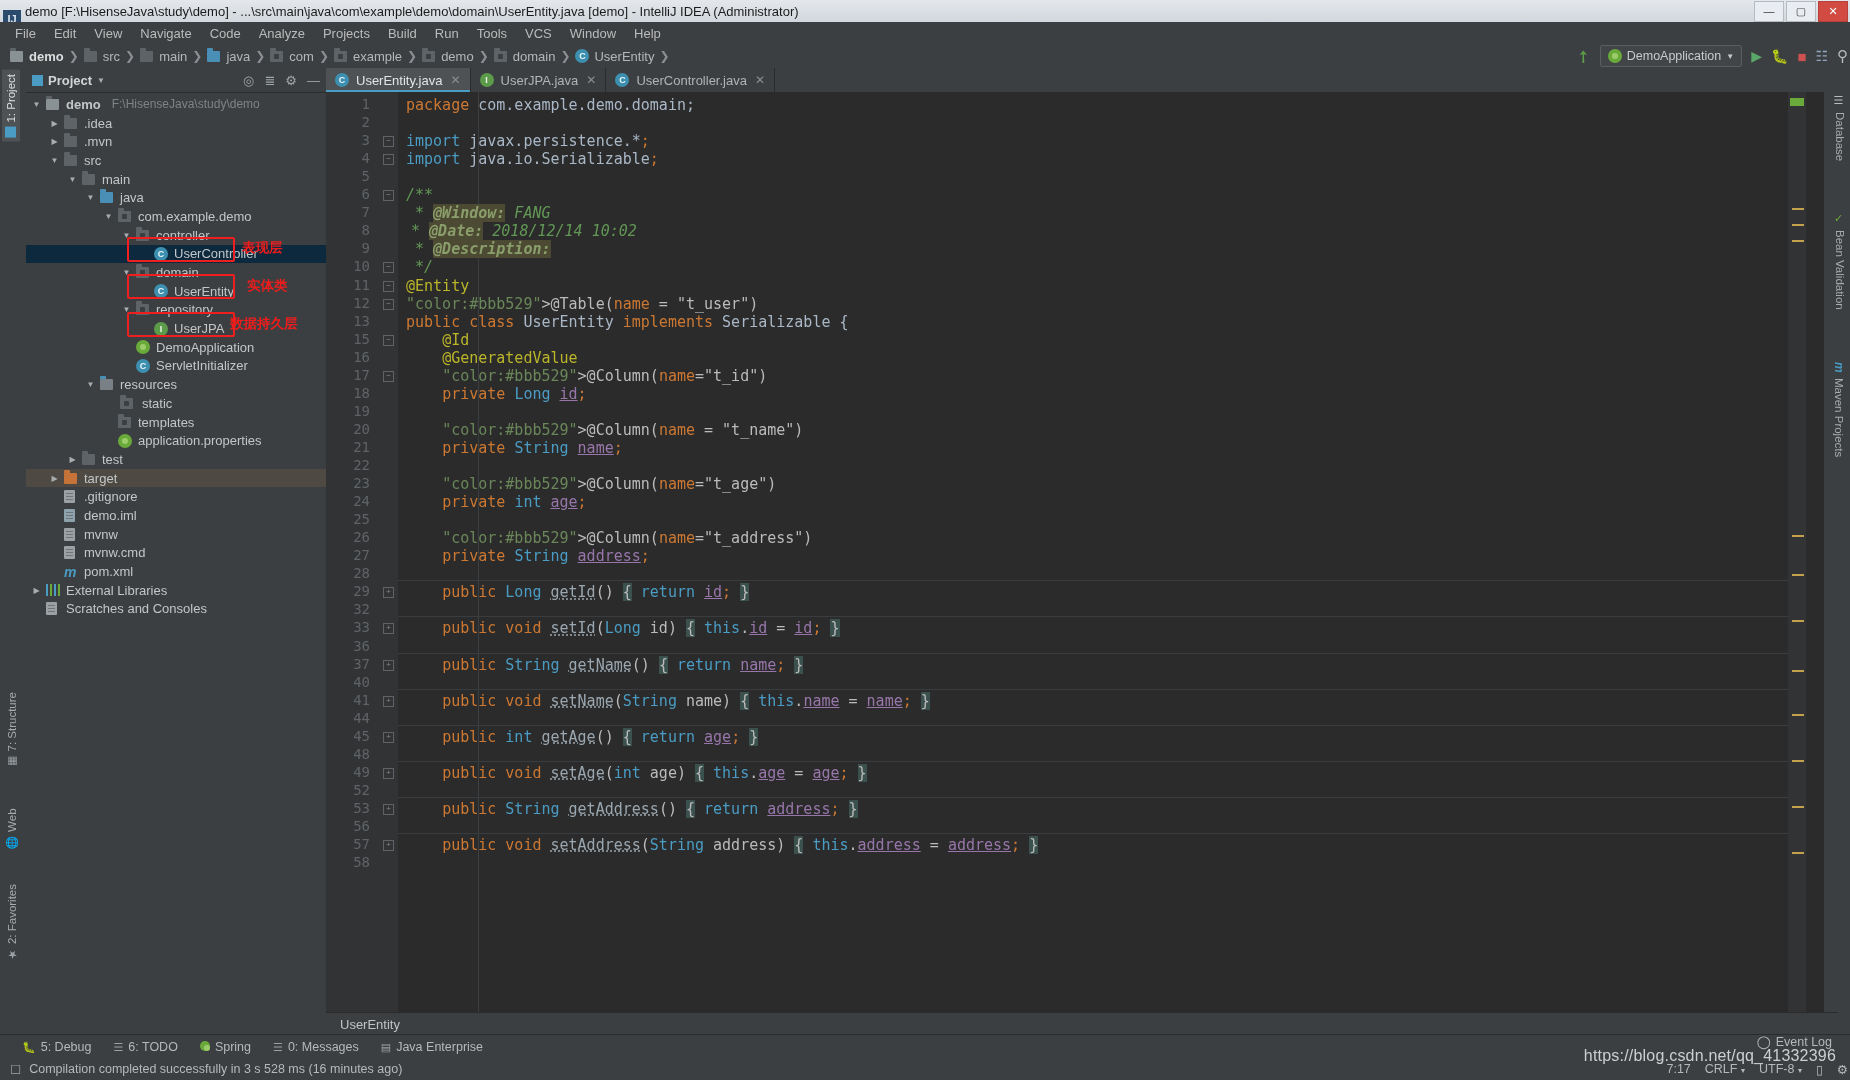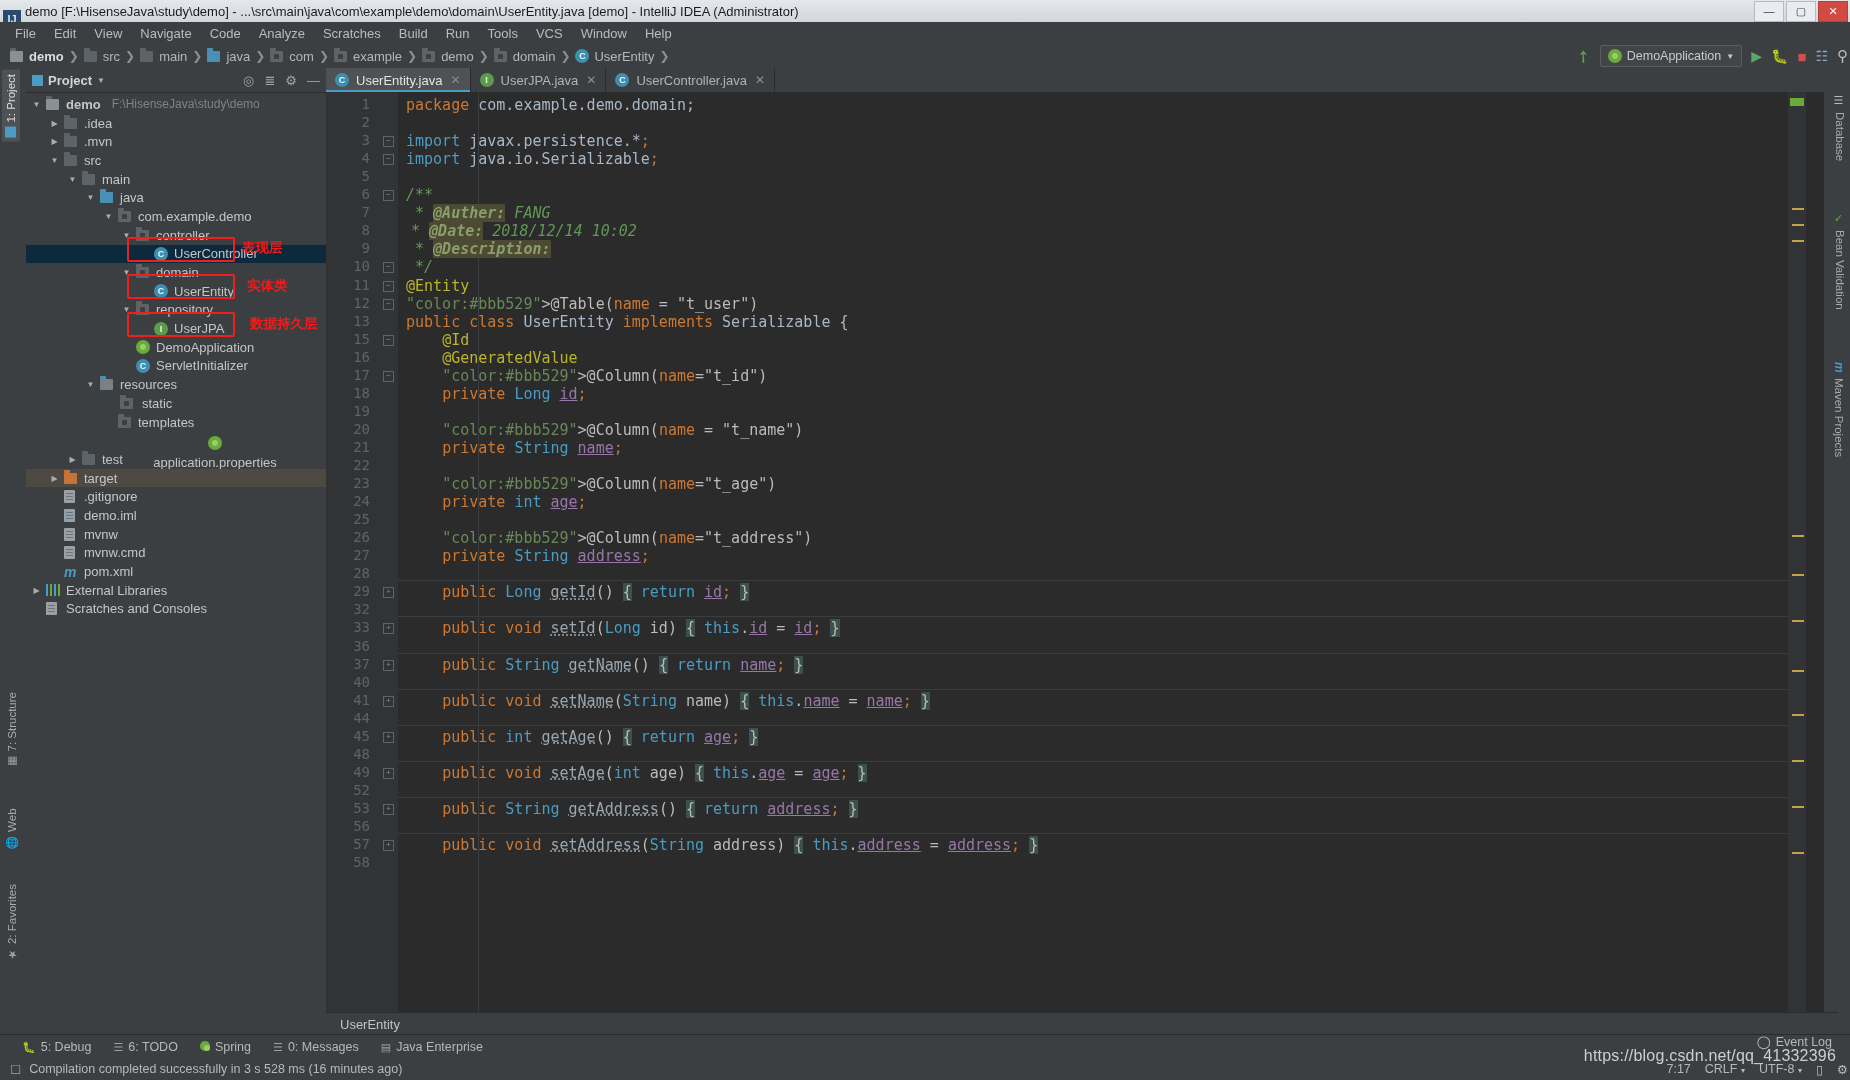--- a/index.html
+++ b/index.html
@@ -141,21 +141,21 @@
     </div>
   </div>
 
   <div class="menubar" id="menubar">
       <div class="menu-item">File</div>
       <div class="menu-item">Edit</div>
       <div class="menu-item">View</div>
       <div class="menu-item">Navigate</div>
       <div class="menu-item">Code</div>
       <div class="menu-item">Analyze</div>
-      <div class="menu-item">Scratches</div>
+      <div class="menu-item">Projects</div>
       <div class="menu-item">Build</div>
       <div class="menu-item">Run</div>
       <div class="menu-item">Tools</div>
       <div class="menu-item">VCS</div>
       <div class="menu-item">Window</div>
       <div class="menu-item">Help</div>
     </div>
 
   <div class="navbar">
     <div id="crumbs" style="display:flex;align-items:center;">
@@ -405,21 +405,21 @@
           </span>
           <span class="rlabel">static</span>
         </div>
         <div class="row" style="padding-left: 78px;">
           <span class="arrow"></span>
           <span class="ico" style="display: inline-flex; align-items: center; width: 15px;">
             <span class="pkg"></span>
           </span>
           <span class="rlabel">templates</span>
         </div>
-        <div class="row" style="padding-left: 78px; flex-direction: column;">
+        <div class="row" style="padding-left: 78px;">
           <span class="arrow"></span>
           <span class="ico" style="display: inline-flex; align-items: center; width: 15px;">
             <span class="leaf"></span>
           </span>
           <span class="rlabel">application.properties</span>
         </div>
         <div class="row" style="padding-left: 42px;">
           <span class="arrow">▶</span>
           <span class="ico" style="display: inline-flex; align-items: center; width: 15px;">
             <span class="folder"></span>
@@ -482,21 +482,21 @@
           </span>
           <span class="rlabel">Scratches and Consoles</span>
         </div>
       </div>
 
     <div class="redbox" style="left:101px;top:169px;width:104px;height:21px;"></div>
     <div class="redbox" style="left:101px;top:206px;width:104px;height:21px;"></div>
     <div class="redbox" style="left:101px;top:244px;width:104px;height:21px;"></div>
     <div class="redtext" style="left:216px;top:171px;">表现层</div>
     <div class="redtext" style="left:221px;top:209px;">实体类</div>
-    <div class="redtext" style="left:224px;top:247px;">数据持久层</div>
+    <div class="redtext" style="left:204px;top:247px;">数据持久层</div>
   </div>
 
   <div class="editor">
     <div class="tabs" id="etabs">
         <div class="tab active">
           <span class="ico" style="display: inline-flex; align-items: center; width: 15px;">
             <span class="cls">C</span>
           </span>
           <span>UserEntity.java</span>
           <span class="x">✕</span>
@@ -581,21 +581,21 @@
           <div class="fold" style="top: 748.05px;">+</div>
         </div>
       <div class="codearea" id="codearea">
         <div class="vguide"></div>
       <div class="cline" style="top: 4px; left: 8px;"><span class="kw">package</span> <span class="plain">com.example.demo.domain;</span></div>
           <div class="cline" style="top: 22.05px; left: 8px;"><span class="plain"></span></div>
           <div class="cline" style="top: 40.1px; left: 8px;"><span class="kw2">import</span> <span class="plain">javax.persistence.*</span><span class="kw">;</span></div>
           <div class="cline" style="top: 58.15px; left: 8px;"><span class="kw2">import</span> <span class="plain">java.io.Serializable</span><span class="kw">;</span></div>
           <div class="cline" style="top: 76.2px; left: 8px;"><span class="plain"></span></div>
           <div class="cline" style="top: 94.25px; left: 8px;"><span class="cmt">/**</span></div>
-          <div class="cline" style="top: 112.3px; left: 8px;"><span class="cmt"> * </span><span class="javadoctag">@Auther:</span><span class="cmt"> FANG</span></div>
+          <div class="cline" style="top: 112.3px; left: 8px;"><span class="cmt"> * </span><span class="javadoctag">@Window:</span><span class="cmt"> FANG</span></div>
           <div class="cline" style="top: 130.35px; left: 4px;"><span class="cmt"> * </span><span class="javadoctag">@Date:</span><span class="cmt"> 2018/12/14 10:02</span></div>
           <div class="cline" style="top: 148.4px; left: 8px;"><span class="cmt"> * </span><span class="javadoctag">@Description:</span><span class="cmt"></span></div>
           <div class="cline" style="top: 166.45px; left: 8px;"><span class="cmt"> */</span></div>
           <div class="cline" style="top: 184.5px; left: 8px;"><span style="color:#bbb529">@Entity</span></div>
           <div class="cline" style="top: 202.55px; left: 8px;"><span style="&lt;span" class="str">"color:#bbb529"</span>&gt;@Table(<span class="kw">name</span> = "t_user")</div>
           <div class="cline" style="top: 220.6px; left: 8px;"><span class="kw">public</span> <span class="kw">class</span> <span class="plain">UserEntity</span> <span class="kw">implements</span> <span class="plain">Serializable</span> <span class="plain">{</span></div>
           <div class="cline" style="top: 238.65px; left: 8px;">    <span style="color:#bbb529">@Id</span></div>
           <div class="cline" style="top: 256.7px; left: 8px;">    <span style="color:#bbb529">@GeneratedValue</span></div>
           <div class="cline" style="top: 274.75px; left: 8px;">    <span style="&lt;span" class="str">"color:#bbb529"</span>&gt;@Column(<span class="kw">name</span>="t_id")</div>
           <div class="cline" style="top: 292.8px; left: 8px;">    <span class="kw">private</span> <span class="kw2">Long</span> <span class="fld">id</span><span class="kw">;</span></div>

